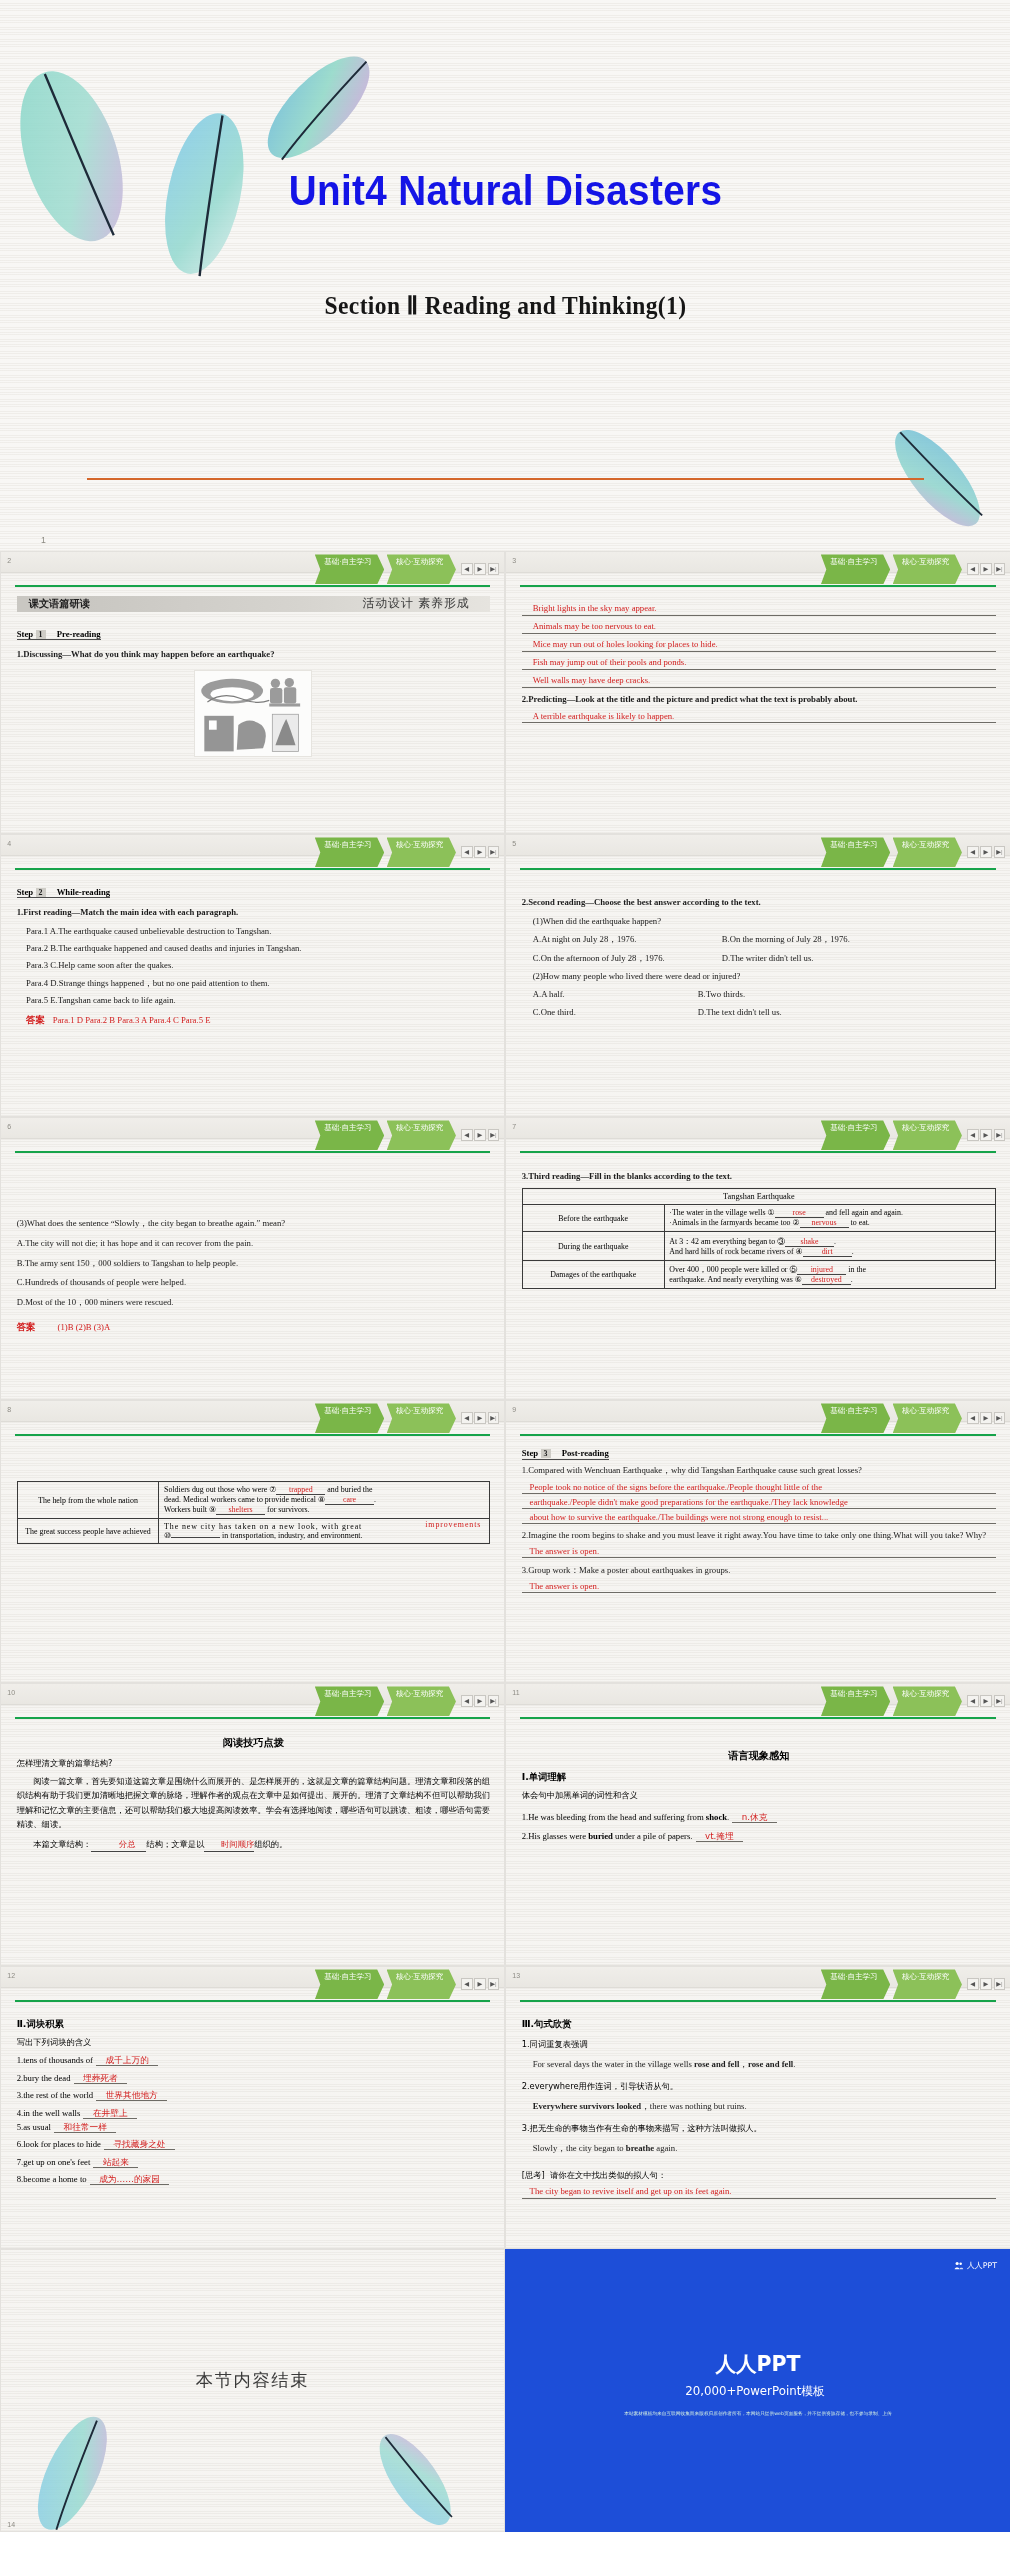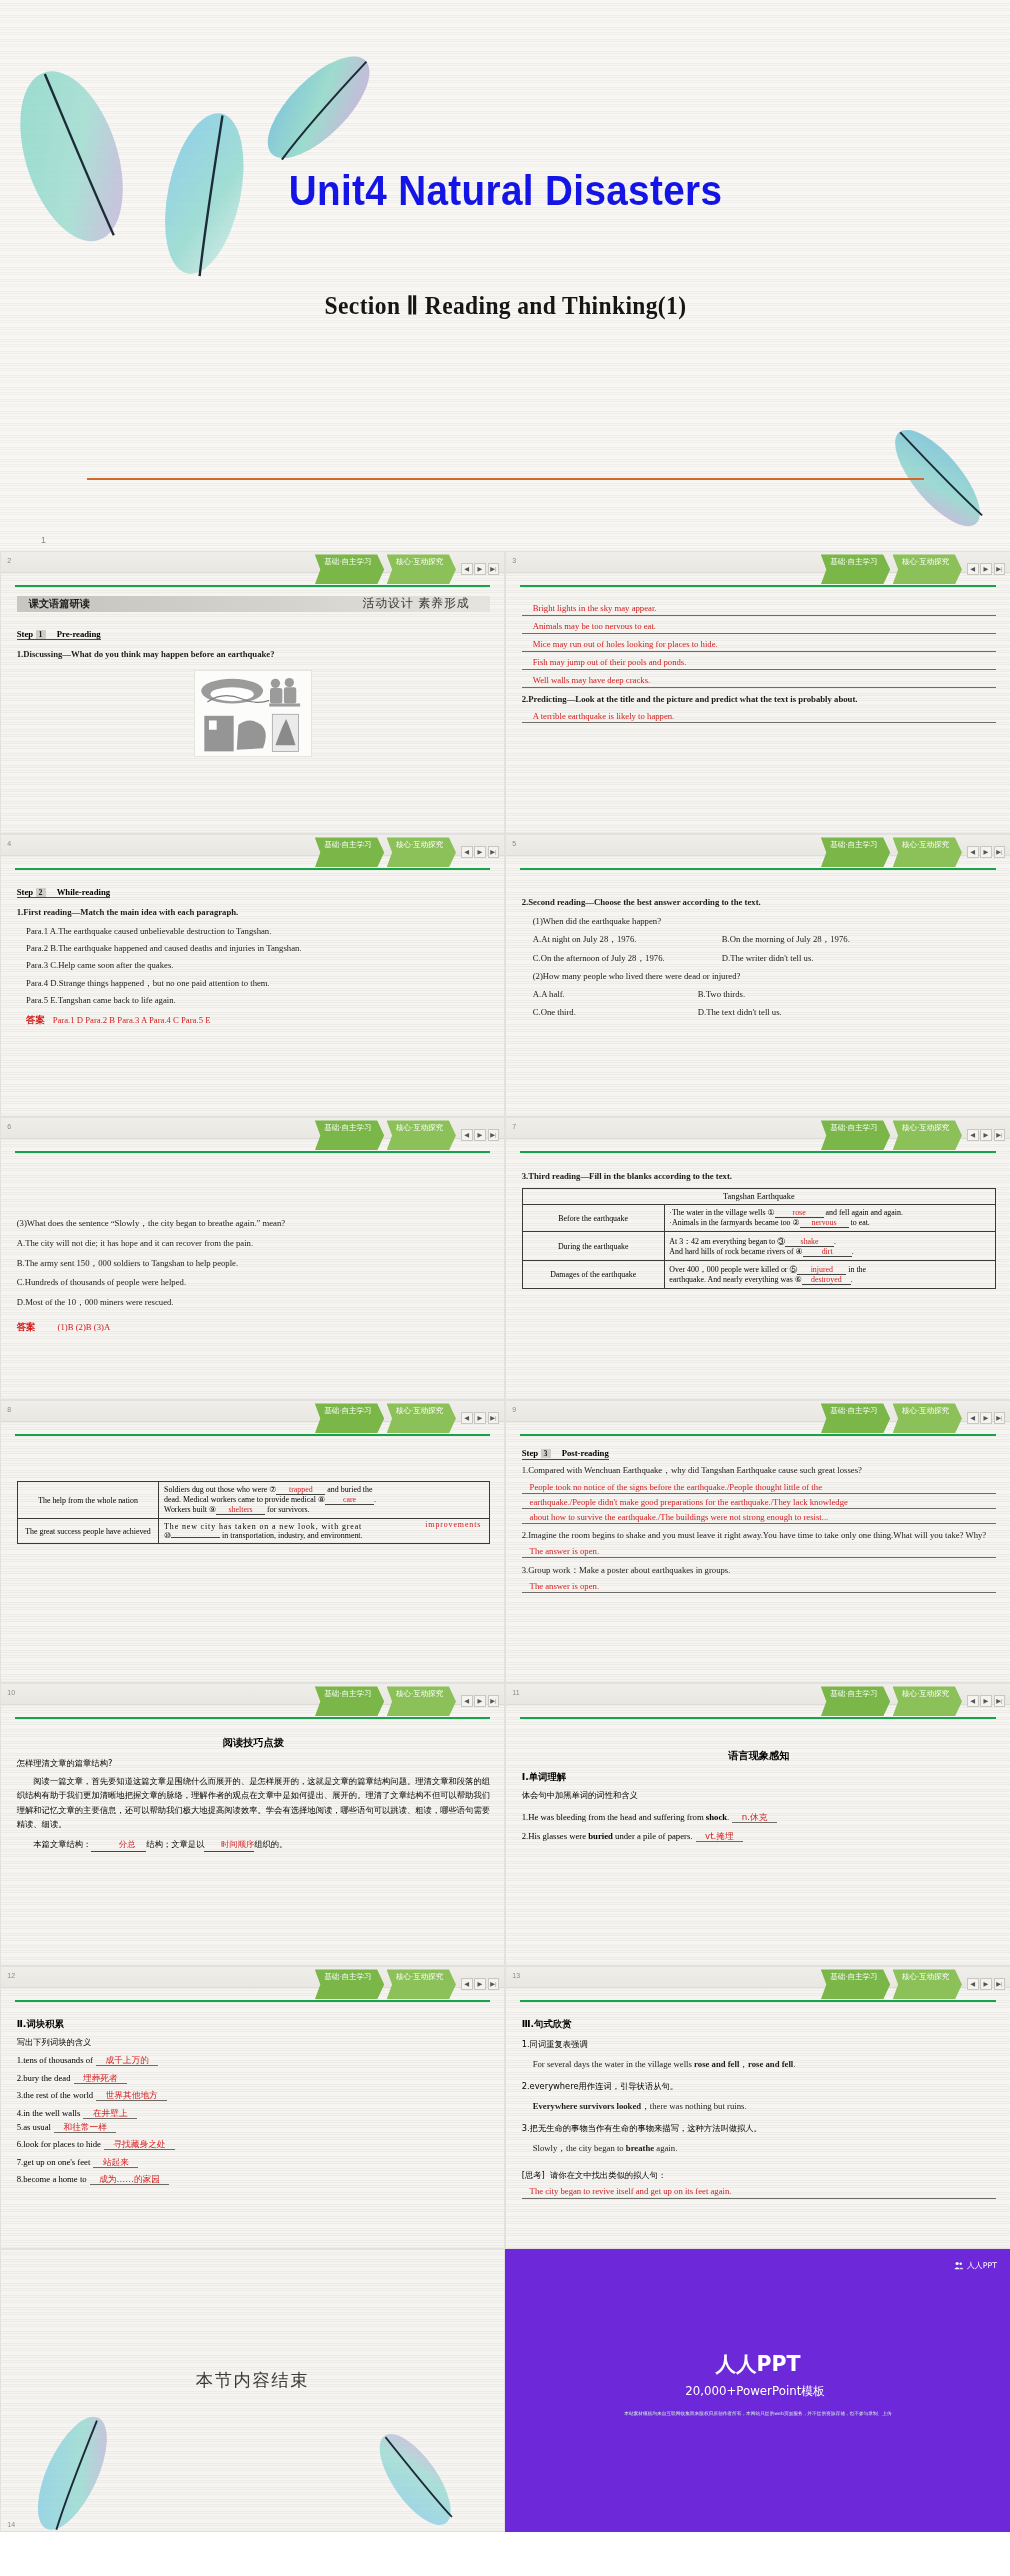--- a/index.html
+++ b/index.html
@@ -154,21 +154,21 @@
   .vocab { font-size:8.7px; margin-bottom:7px; }
   .vocab .mean { color:#d21d1d; border-bottom:0.8px solid #6e6c66; padding:0 9.4px; margin-left:3.1px; }
 
   
   .closing { width:505px; height:267px; }
   .closing .ctext {
     position:absolute; left:0; right:0; top:118px; text-align:center;
     font-family:"DejaVu Sans", sans-serif; font-size:17.3px; color:#3a3a3a; letter-spacing:1.6px;
   }
   .promo {
-    width:506px; height:267px; background:#6d28d9; border:none; position:relative; overflow:hidden;
+    width:506px; height:267px; background:#1d4ed8; border:none; position:relative; overflow:hidden;
   }
   .promo .logo {
     position:absolute; right:14px; top:11px; display:flex; align-items:center; gap:3.1px;
     color:#fff; font-family:"DejaVu Sans", sans-serif; font-size:7.9px;
   }
   .promo .pname {
     position:absolute; left:0; right:0; top:101px; text-align:center;
     color:#fff; font-family:"DejaVu Sans", sans-serif; font-weight:bold; font-size:20.5px;
   }
   .promo .ptag {

